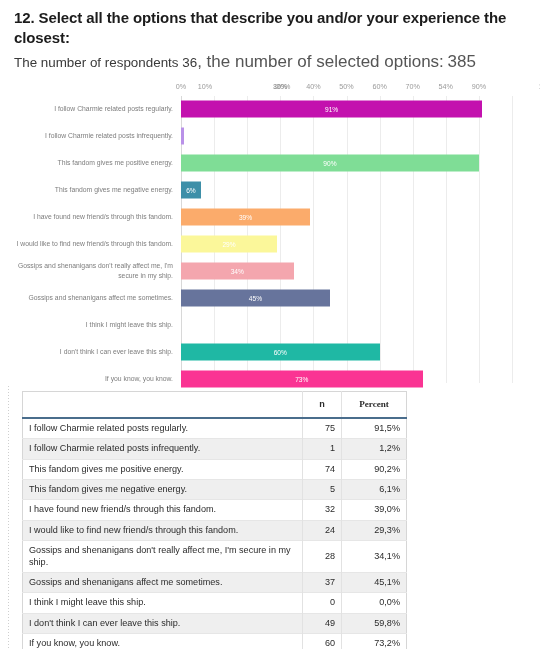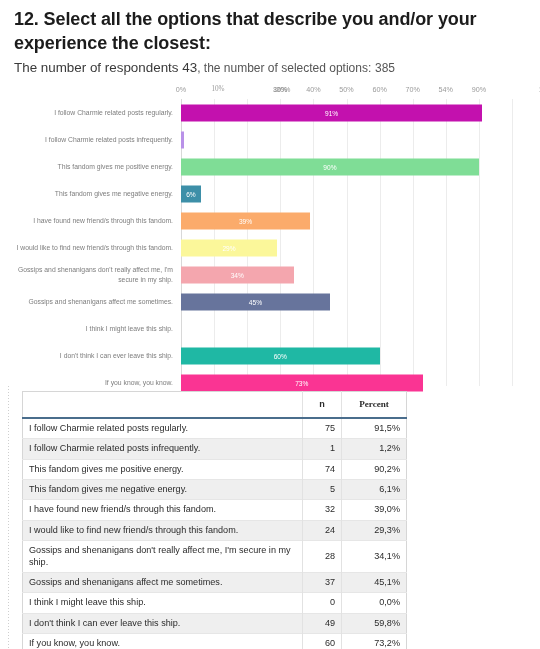--- a/index.html
+++ b/index.html
@@ -6,27 +6,27 @@
   body{
     width:540px;height:649px;background:#ffffff;
     font-family:"Liberation Sans", sans-serif;
     color:#222;overflow:hidden;
   }
   .page{width:540px;height:649px;position:relative;}
 
   
   .heading-wrap{padding:8px 14px 0 14px;}
   .q-title{
-    font-size:18px;font-weight:bold;line-height:1.32;
+    font-size:15px;font-weight:bold;line-height:1.32;
     color:#1c1c1c;letter-spacing:-0.1px;margin:0;
   }
   .q-sub{
     margin:3px 0 0 0;font-size:13.4px;color:#3a3a3a;line-height:1.3;
   }
-  .q-sub .small{font-size:12px;color:#555;}
+  .q-sub .small{font-size:17px;color:#555;}
 
   
   .chart{
     position:relative;margin-top:9px;
     height:305px;width:540px;
   }
   .chart-inner{position:absolute;left:0;top:0;right:0;bottom:0;}
   
   .axis-labels{position:absolute;top:0;left:0;width:540px;height:14px;}
   .axis-tick{
@@ -85,30 +85,30 @@
 </style>
 </head>
 <body>
 
 <div class="page">
 
   <div class="heading-wrap">
     <div class="q-title">12. Select all the options that describe you and/or your experience the closest:</div>
     <div class="q-sub">
       <span>The number of respondents</span>
-      <span>43</span><span class="small">, the number of selected options:</span>
+      <span>36</span><span class="small">, the number of selected options:</span>
       <span class="small">385</span>
     </div>
   </div>
 
   <div class="chart">
     <div class="chart-inner">
       <div class="axis-labels" id="axis-labels">
           <span class="axis-tick" style="left: 181px;">0%</span>
-          <span class="axis-tick" style="left: 218px; font-family: Liberation Serif, serif;">10%</span>
+          <span class="axis-tick" style="left: 205px;">10%</span>
           <span class="axis-tick" style="left: 247.2px; margin-left: 36px;">20%</span>
           <span class="axis-tick" style="left: 280.3px; font-weight: bold;">30%</span>
           <span class="axis-tick" style="left: 313.4px;">40%</span>
           <span class="axis-tick" style="left: 346.5px;">50%</span>
           <span class="axis-tick" style="left: 379.6px;">60%</span>
           <span class="axis-tick" style="left: 412.7px; text-align: right;">70%</span>
           <span class="axis-tick" style="left: 445.8px;">54%</span>
           <span class="axis-tick" style="left: 478.9px;">90%</span>
           <span class="axis-tick" style="left: 512px; margin-left: 36px;">100%</span>
         </div>

